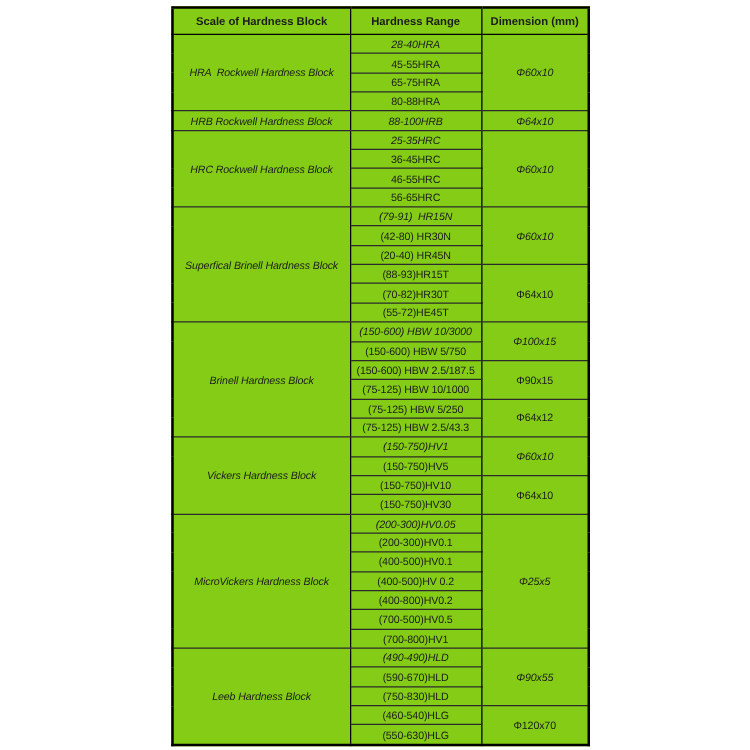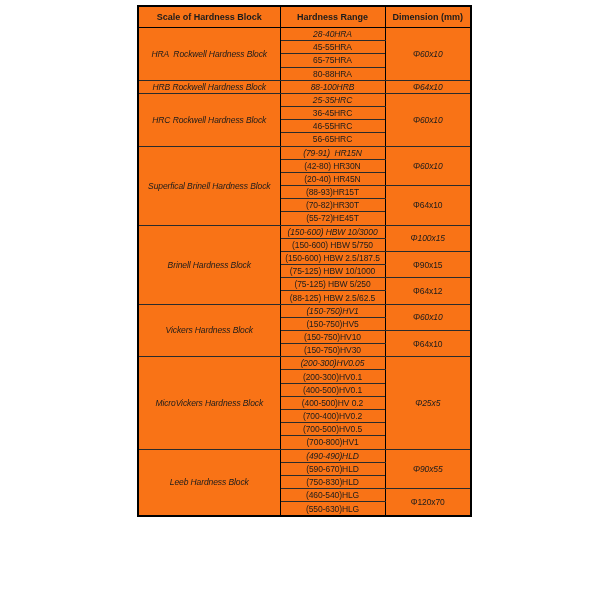--- a/index.html
+++ b/index.html
@@ -15,24 +15,24 @@
     width: 600px;
     height: 600px;
     background: #ffffff;
     overflow: hidden;
   }
   table.hardness {
     position: absolute;
     left: 137px;
     top: 5px;
     width: 333px;
-    height: 512px;
+    height: 592px;
     border-collapse: collapse;
     table-layout: fixed;
-    background: #f97316;
+    background: #84cc16;
     border: 2px solid #000000;
   }
   th, td {
     text-align: center;
     vertical-align: middle;
     color: #1c1c1c;
     padding: 0 2px;
     white-space: pre-wrap;
     overflow: hidden;
   }
@@ -144,21 +144,21 @@
         <td rowspan="2">Φ90x15</td>
       </tr>
       <tr>
           <td>(75-125) HBW 10/1000</td>
         </tr>
       <tr class="s">
         <td>(75-125) HBW 5/250</td>
         <td rowspan="2">Φ64x12</td>
       </tr>
       <tr>
-          <td>(88-125) HBW 2.5/62.5</td>
+          <td>(75-125) HBW 2.5/43.3</td>
         </tr>
 
       <tr class="g">
         <td rowspan="4">Vickers Hardness Block</td>
         <td>(150-750)HV1</td>
         <td rowspan="2">Φ60x10</td>
       </tr>
       <tr>
           <td>(150-750)HV5</td>
         </tr>
@@ -178,21 +178,21 @@
       <tr>
           <td>(200-300)HV0.1</td>
         </tr>
       <tr>
           <td>(400-500)HV0.1</td>
         </tr>
       <tr>
           <td>(400-500)HV 0.2</td>
         </tr>
       <tr>
-          <td>(700-400)HV0.2</td>
+          <td>(400-800)HV0.2</td>
         </tr>
       <tr>
           <td>(700-500)HV0.5</td>
         </tr>
       <tr>
           <td>(700-800)HV1</td>
         </tr>
 
       <tr class="g">
         <td rowspan="5">Leeb Hardness Block</td>

